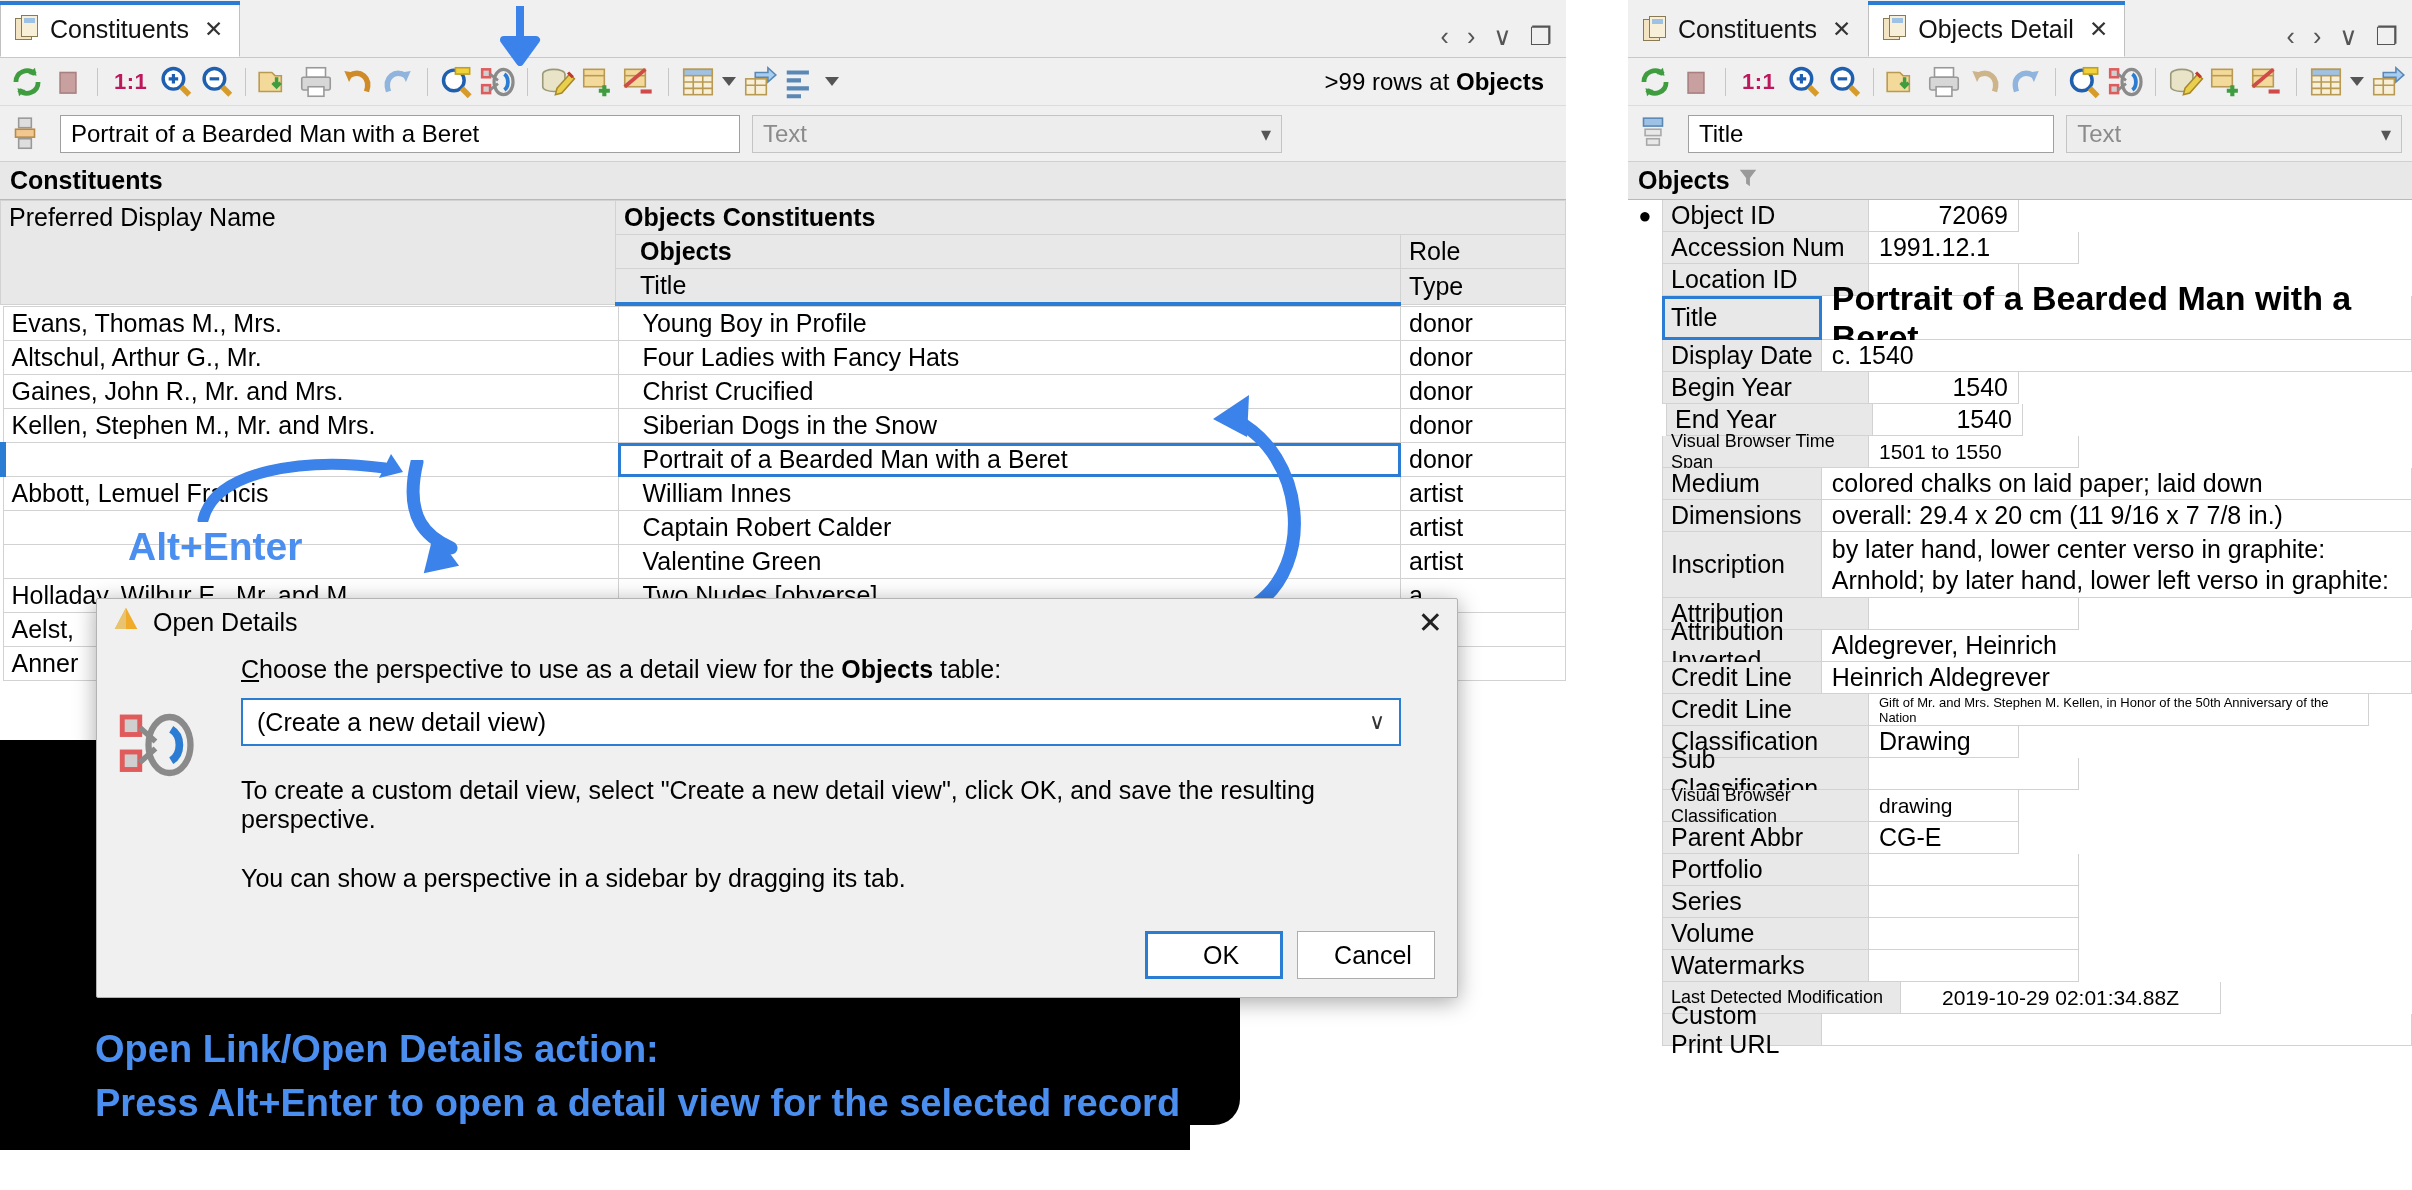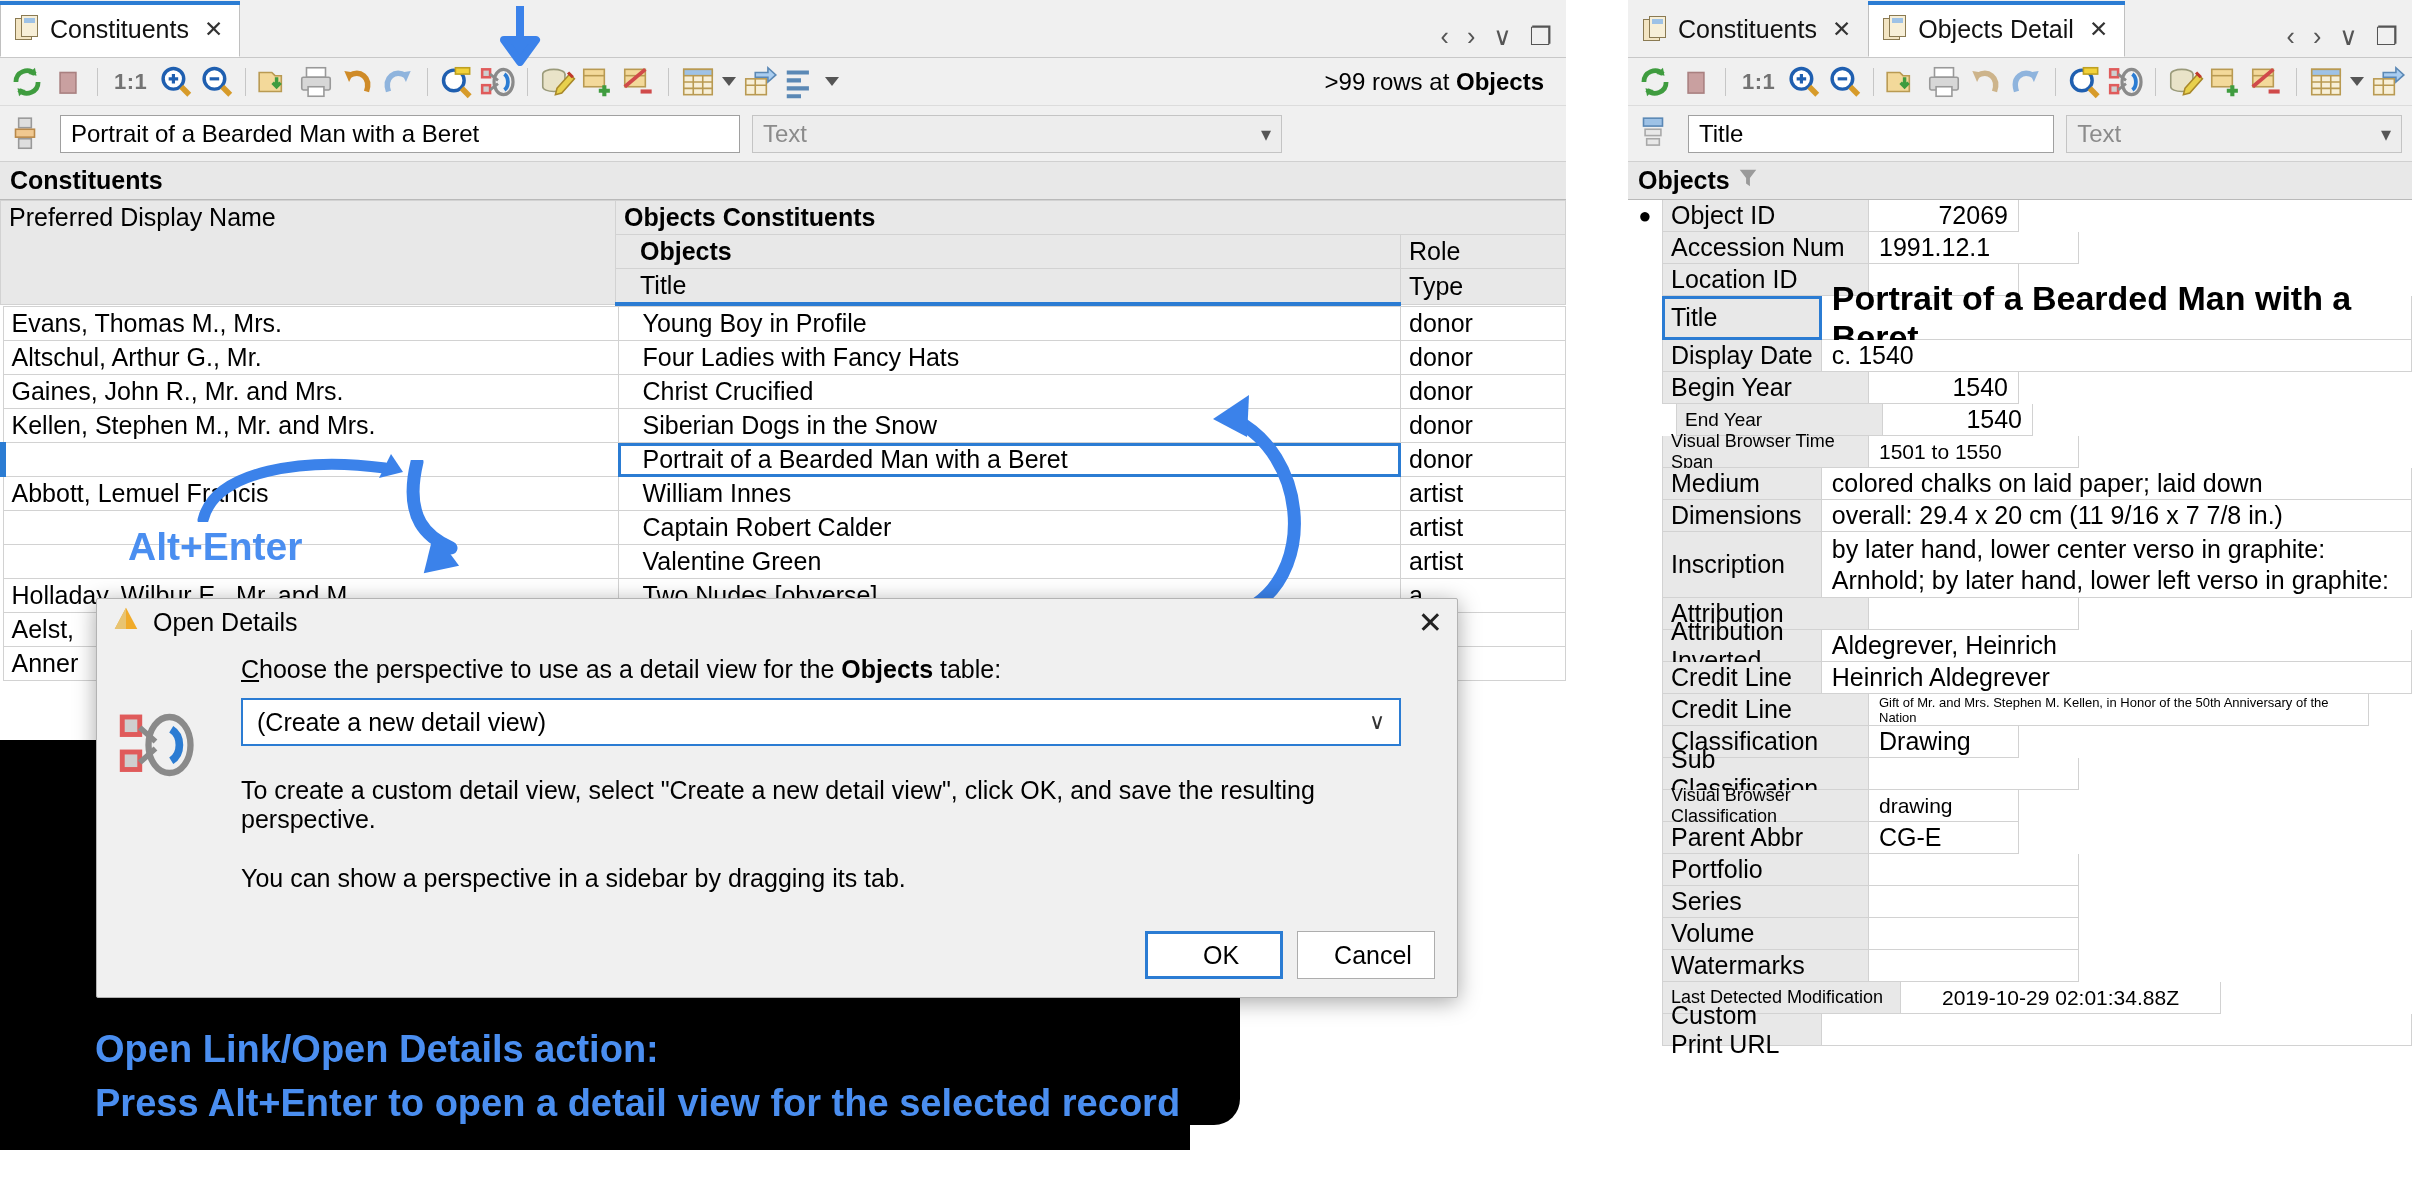--- a/index.html
+++ b/index.html
@@ -50,21 +50,21 @@
   .tabstrip-right span { cursor:default; }
 
   
   .toolbar {
     height:48px; background:#f0f0f0; display:flex; align-items:center;
     padding:0 8px; gap:3px; border-bottom:1px solid #dcdcdc;
     position:relative;
   }
   .tbtn { width:38px; height:38px; position:relative; flex:0 0 auto; cursor:default; }
   .tsep { width:1px; height:28px; background:#c6c6c6; margin:0 7px; flex:0 0 auto; }
-  .tlabel { font-size:22px; font-weight:bold; color:#737373; margin:0 6px; letter-spacing:.5px;}
+  .tlabel { font-size:22px; font-weight:bold; color:#be185d; margin:0 6px; letter-spacing:.5px;}
   .caret { width:0;height:0;border-left:7px solid transparent;border-right:7px solid transparent;
      border-top:9px solid #555; margin:0 2px; flex:0 0 auto; cursor:default;}
   .rowcount { margin-left:auto; padding-right:14px; font-size:24px; white-space:nowrap; }
   .rowcount b { font-weight:bold; }
 
   
   .filterbar { height:56px; background:#f0f0f0; display:flex; align-items:center;
      padding:0 10px; gap:12px; border-bottom:1px solid #d0d0d0; }
   .finput { height:38px; background:#fff; border:1px solid #a0a0a0; display:flex;
      align-items:center; padding:0 10px; font-size:24px; }
@@ -590,21 +590,21 @@
       </div>
       <div class="detail-row">
         <div class="detail-label" style="width: 207px; margin-left: 34px; font-size: 25px; height: 32px;">Display Date</div>
         <div class="detail-val" style="width: 780px; justify-content: flex-start; height: 32px; font-size: 25px;">c. 1540</div>
       </div>
       <div class="detail-row">
         <div class="detail-label" style="width: 207px; margin-left: 34px; font-size: 25px; height: 32px;">Begin Year</div>
         <div class="detail-val" style="width: 150px; justify-content: flex-end; height: 32px; font-size: 25px;">1540</div>
       </div>
       <div class="detail-row">
-        <div class="detail-label" style="width: 207px; margin-left: 48px; font-size: 19px; height: 32px;">End Year</div>
+        <div class="detail-label" style="width: 207px; margin-left: 38px; font-size: 25px; height: 32px;">End Year</div>
         <div class="detail-val" style="width: 150px; justify-content: flex-end; height: 32px; font-size: 25px;">1540</div>
       </div>
       <div class="detail-row">
         <div class="detail-label" style="width: 207px; margin-left: 34px; font-size: 18px; height: 32px;">Visual Browser Time Span</div>
         <div class="detail-val" style="width: 210px; justify-content: flex-start; height: 32px; font-size: 21px;">1501 to 1550</div>
       </div>
       <div class="detail-row">
         <div class="detail-label" style="width: 207px; margin-left: 34px; font-size: 25px; height: 32px;">Medium</div>
         <div class="detail-val" style="width: 780px; justify-content: flex-start; height: 32px; font-size: 25px;">colored chalks on laid paper; laid down</div>
       </div>

